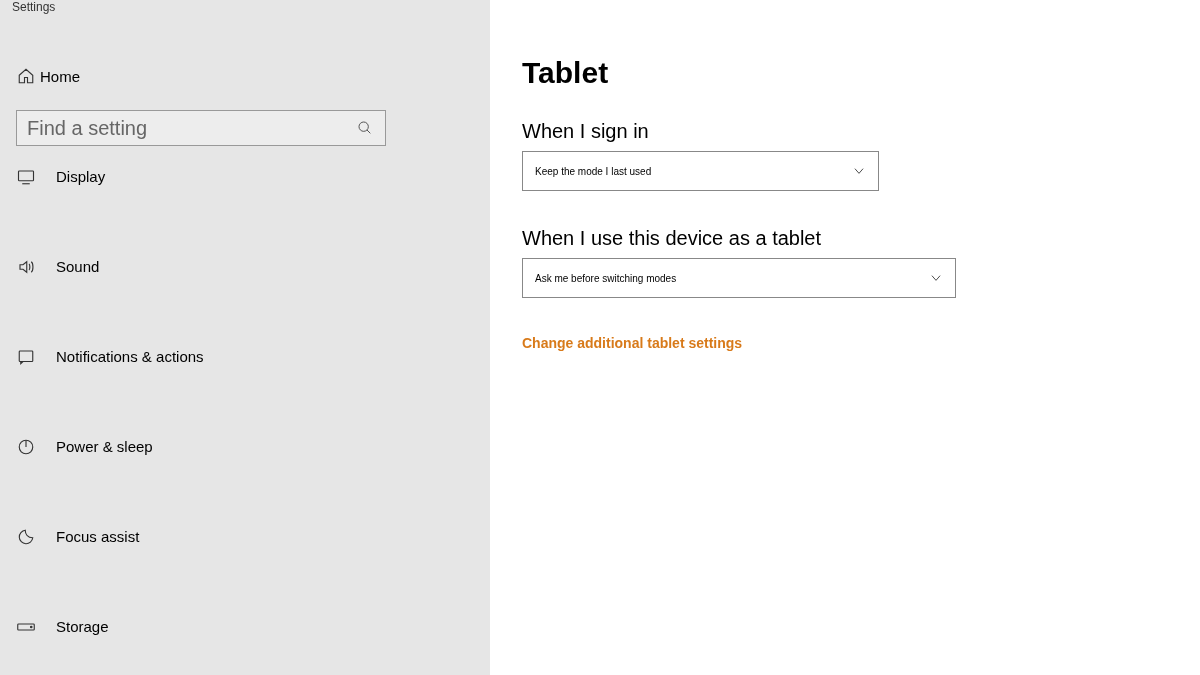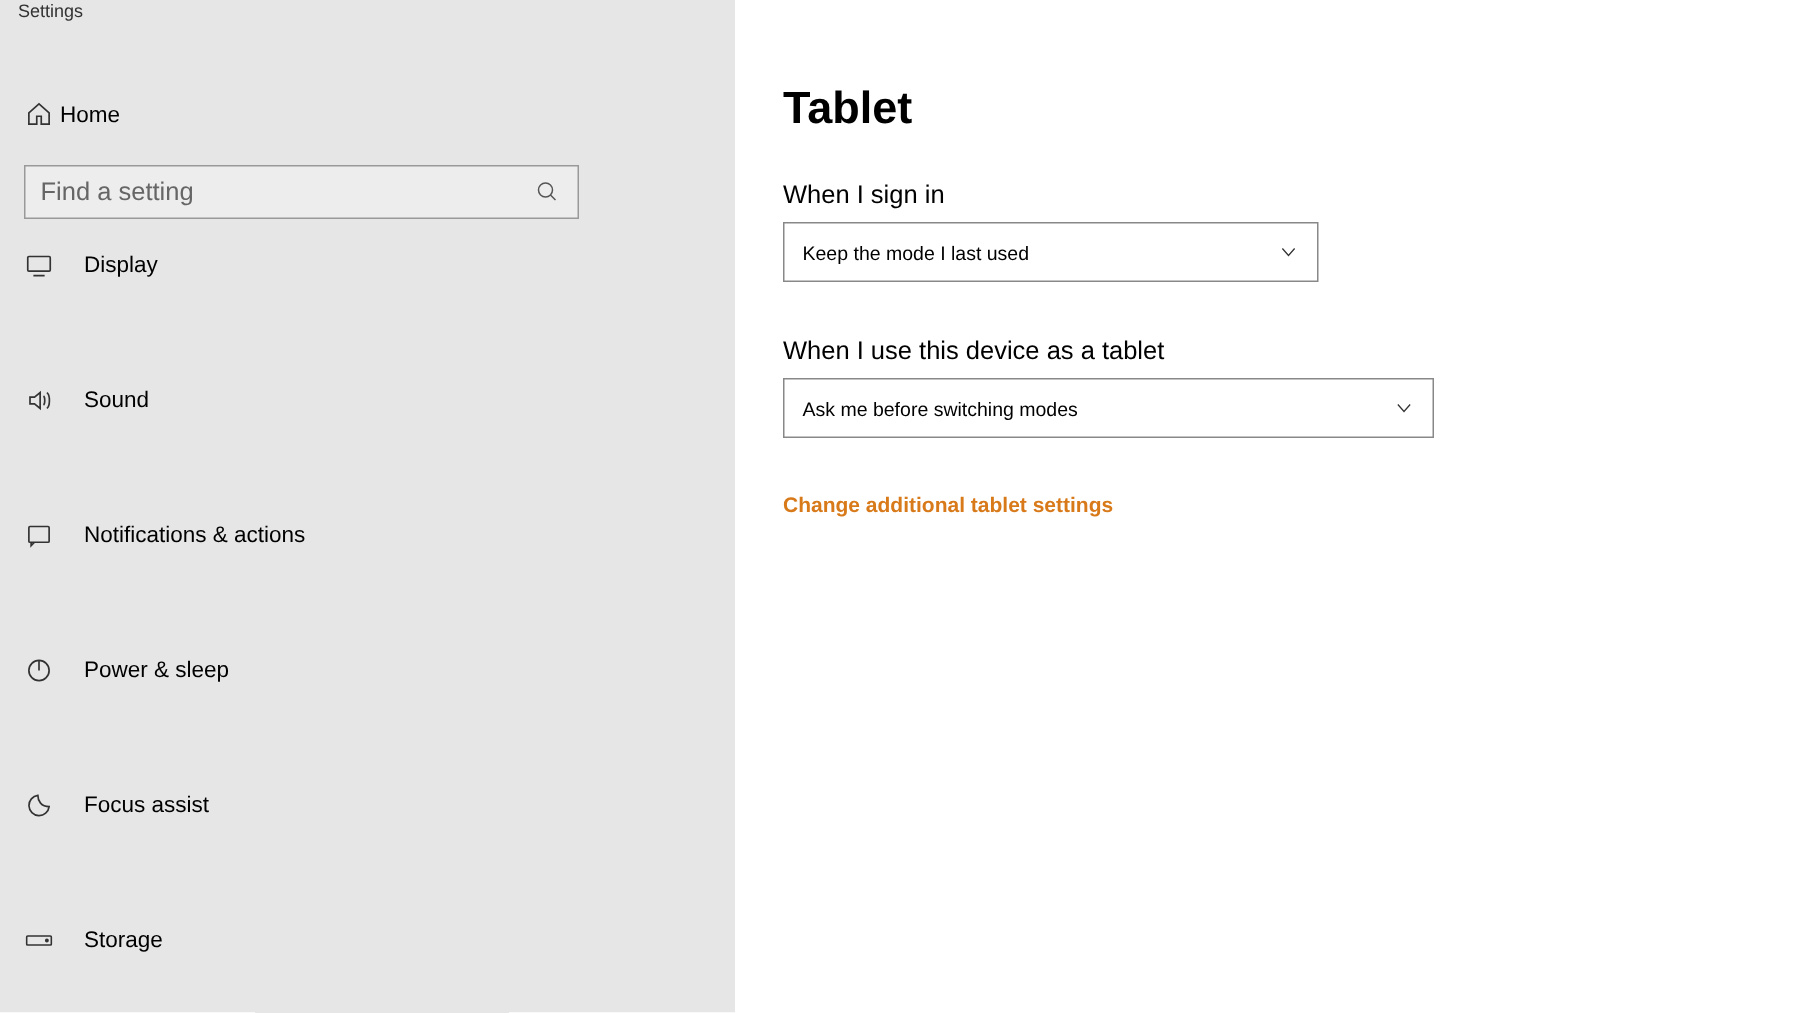--- a/index.html
+++ b/index.html
@@ -5,36 +5,36 @@
   * { box-sizing: border-box; margin: 0; padding: 0; font-family: "Segoe UI", Arial, sans-serif; }
   body { width: 1200px; height: 675px; overflow: hidden; display: flex; background: #fff; }
   .sidebar { width: 490px; height: 100%; background: #e6e6e6; display: flex; flex-direction: column; }
   .titlebar { height: 24px; display: flex; align-items: center; padding-left: 12px; font-size: 12px; color: #333; }
   .sidebar-inner { padding-top: 42px; }
   .home-row { display: flex; align-items: center; height: 40px; padding-left: 16px; cursor: default; }
   .home-row .icon { width: 20px; display: flex; justify-content: center; }
   .home-row span.label { font-size: 15px; margin-left: 4px; color: #000; }
   .search-wrap { padding: 14px 16px 0 16px; }
   .search-box { position: relative; width: 370px; height: 36px; border: 1px solid #999; background: #ededed; display: flex; align-items: center; }
-  .search-box input { flex: 1; height: 100%; border: none; background: transparent; font-size: 17px; padding-left: 10px; outline: none; color: #000000; }
+  .search-box input { flex: 1; height: 100%; border: none; background: transparent; font-size: 20px; padding-left: 10px; outline: none; color: #000000; }
   .search-box input::placeholder { color: #666; }
   .search-icon { width: 40px; display: flex; align-items: center; justify-content: center; }
   .section-label { font-size: 15px; font-weight: 600; padding: 28px 0 12px 16px; color: #000; }
   .nav-list { display: flex; flex-direction: column; gap: 29px; }
   .nav-item { display: flex; align-items: center; height: 61px; padding-left: 16px; cursor: default; position: relative; }
   .nav-item .icon { width: 20px; display: flex; justify-content: center; }
   .nav-item .label { font-size: 15px; margin-left: 20px; color: #000; }
   .nav-item.selected::before { content: ""; position: absolute; left: 0; top: 12px; bottom: 12px; width: 4px; background: #e28a2b; }
   .main { flex: 1; padding: 56px 0 0 32px; }
   .page-title { font-size: 30px; font-weight: 600; color: #000; margin-bottom: 30px; }
-  .field-label { font-size: 17px; color: #000; margin-bottom: 8px; }
+  .field-label { font-size: 20px; color: #000; margin-bottom: 8px; }
   .dropdown { border: 1px solid #888; height: 40px; display: flex; align-items: center; justify-content: space-between; padding: 0 12px; margin-bottom: 36px; cursor: default; }
   .dropdown.small { width: 357px; }
   .dropdown.large { width: 434px; text-align: right; }
-  .dropdown .value { font-size: 13px; color: #000; }
+  .dropdown .value { font-size: 10px; color: #000; }
   .chev { width: 14px; height: 14px; }
   .link { font-size: 14px; color: #d87a1a; cursor: pointer; display: inline-block; font-weight: bold; }
   svg { display: block; }
 </style>
 </head>
 <body>
 
 <div class="sidebar">
   <div class="titlebar">Settings</div>
   <div class="sidebar-inner">

